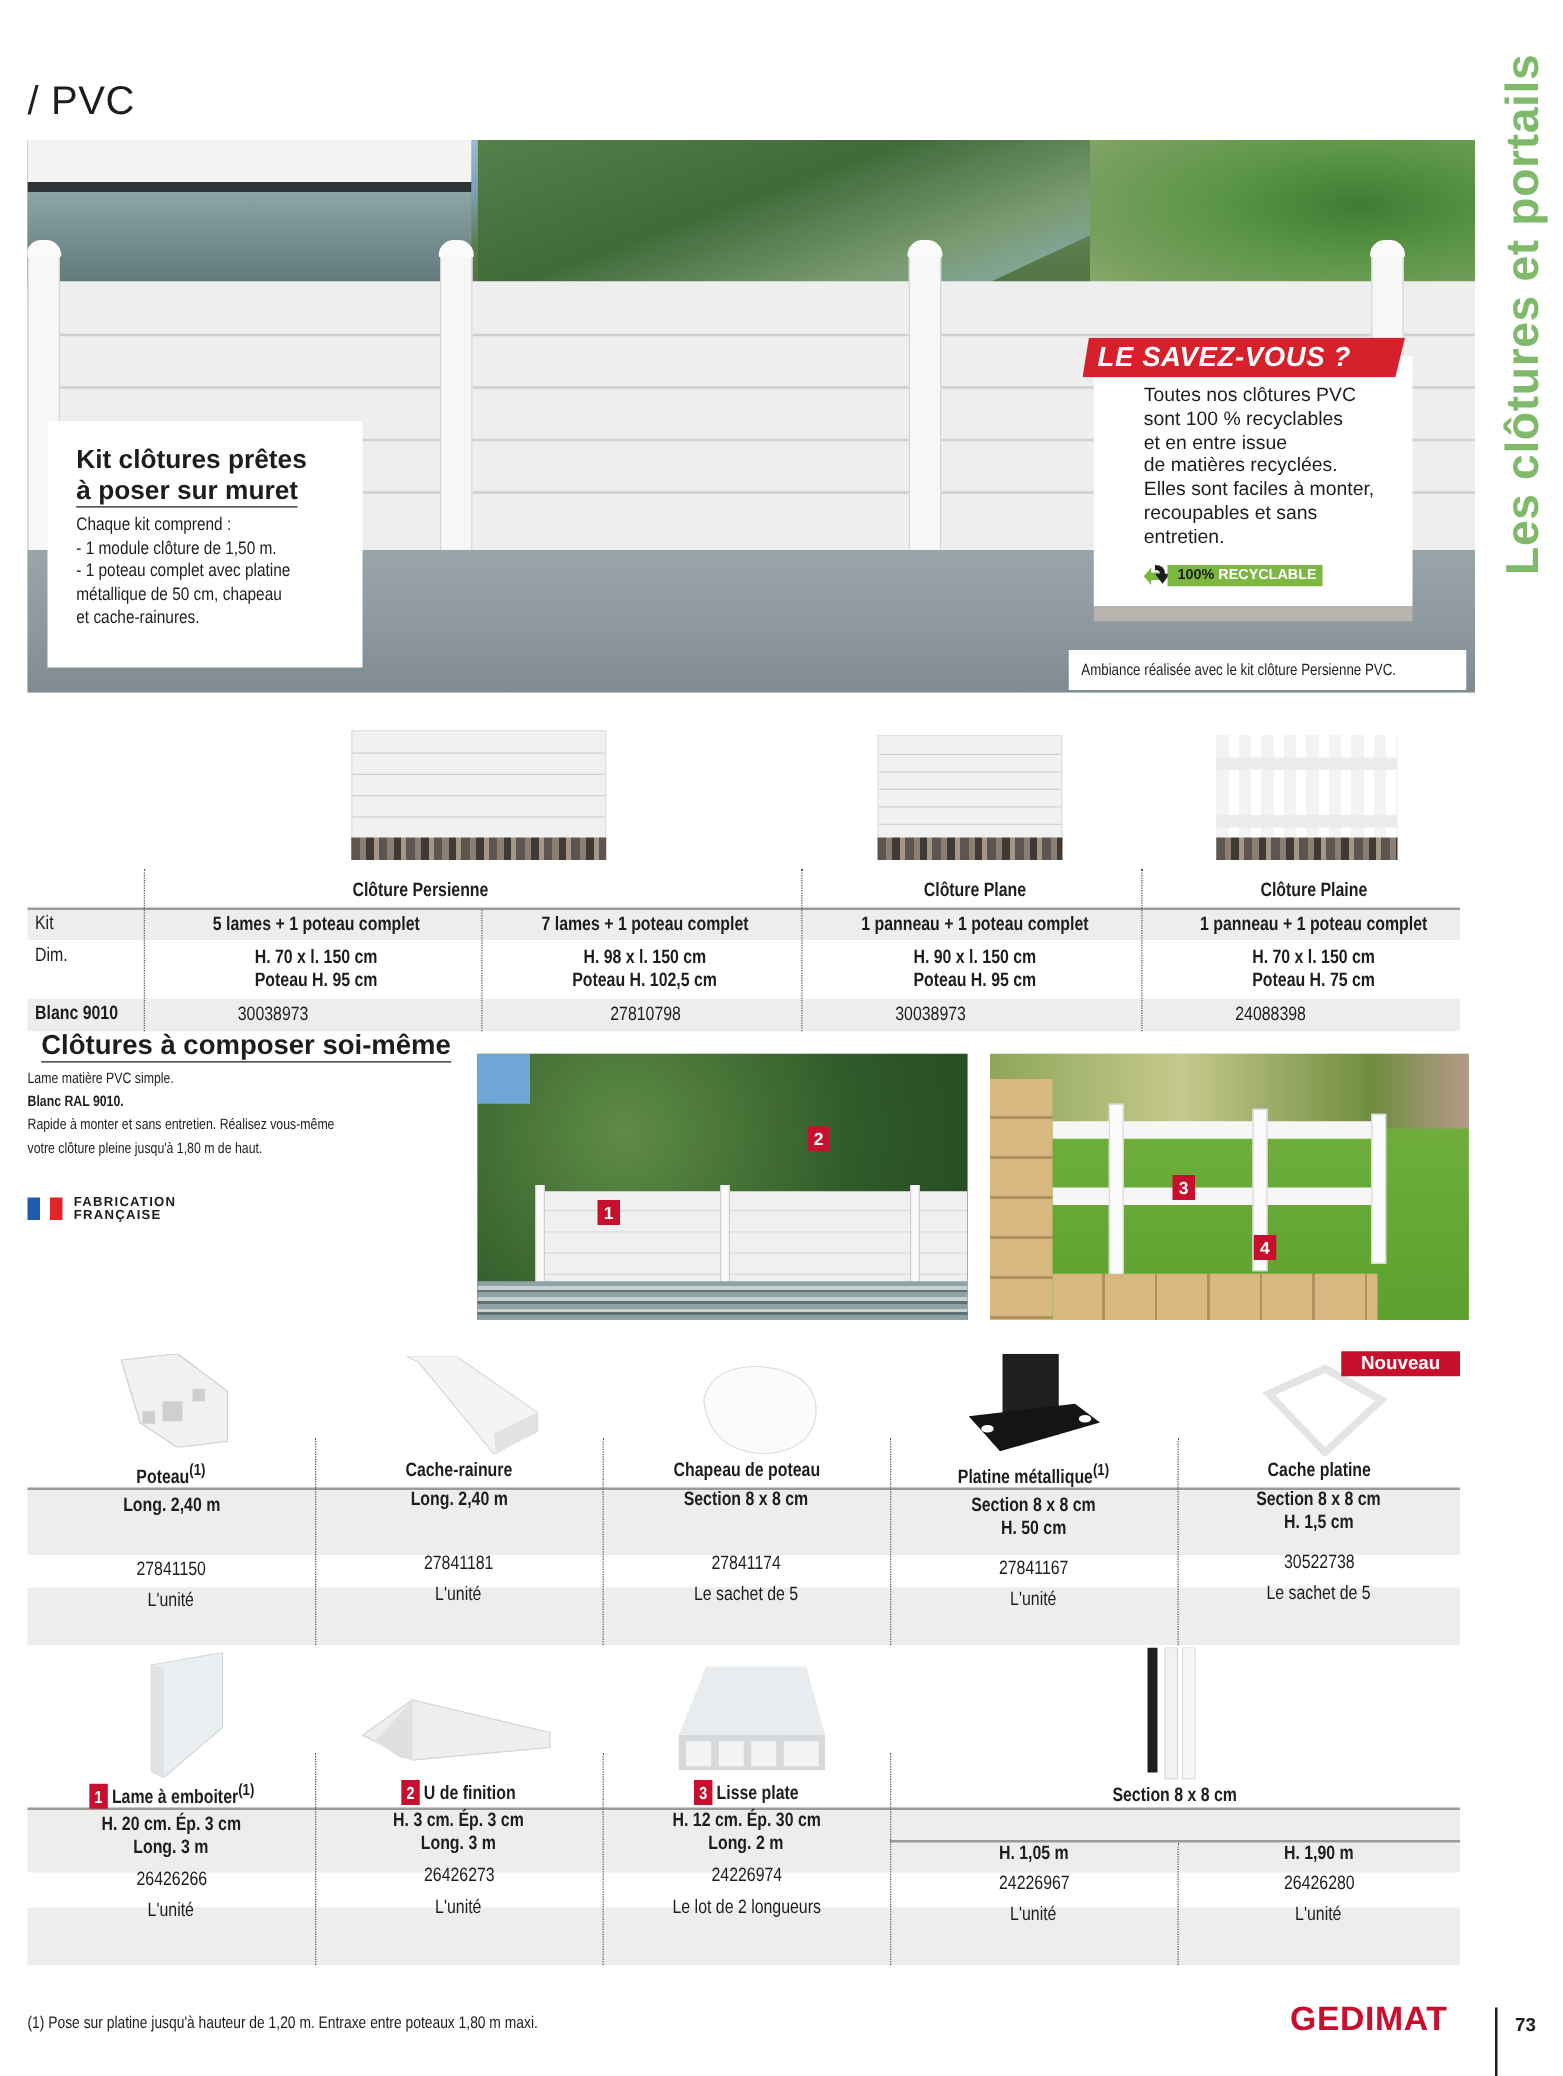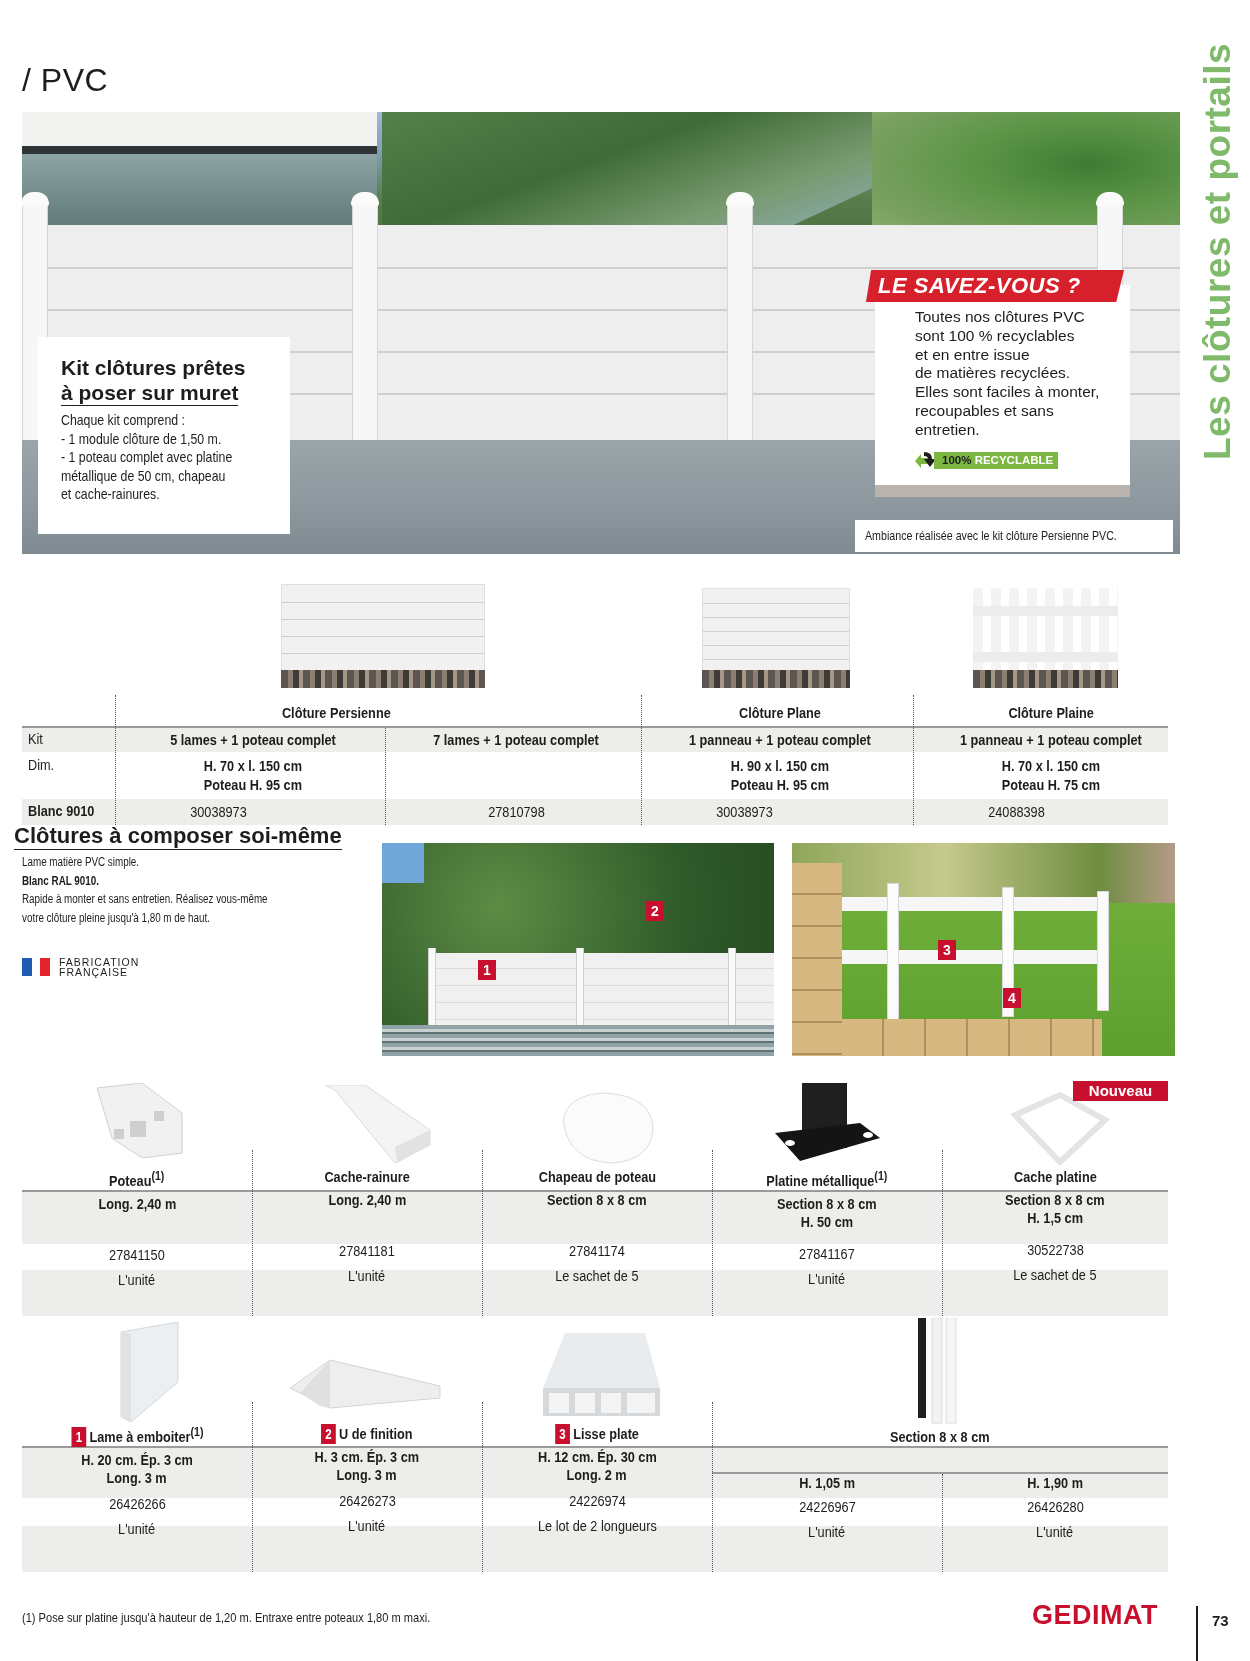--- a/index.html
+++ b/index.html
@@ -65,28 +65,28 @@
   .t1 .row { position: absolute; left: 0; width: 100%; }
   .t1 .cell { position: absolute; text-align: center; line-height: 19px; }
   .t1 .lbl { position: absolute; left: 6px; }
   .vsep { position: absolute; width: 0; border-left: 1.5px dotted #555; }
   .bold { font-weight: 700; }
   .shade { background: #ededeb; }
   .narrow { display: inline-block; transform: scaleX(0.82); transform-origin: 50% 0; white-space: nowrap; }
   .narrow-l { display: inline-block; transform: scaleX(0.82); transform-origin: 0 0; white-space: nowrap; }
 
   
-  .s2-title { left: 14px; top: 823px; font-size: 22px; font-weight: 700; color: #1d1d1b; }
+  .s2-title { left: 33px; top: 823px; font-size: 22px; font-weight: 700; color: #1d1d1b; }
   .s2-title .u { display: inline-block; border-bottom: 1.5px solid #1d1d1b; line-height: 26px; }
   .s2-desc { left: 22px; top: 853px; width: 400px; font-size: 12px; line-height: 18.5px; }
   .flag { left: 22px; top: 957px; display: flex; align-items: center; }
   .flag .b { width: 10px; height: 18px; background: #1f5bb0; }
   .flag .w { width: 8px; height: 18px; background: #fff; }
   .flag .r { width: 10px; height: 18px; background: #e3242b; margin-right: 9px; }
-  .flag .txt { font-size: 10.5px; font-weight: 400; line-height: 10px; letter-spacing: 1px; color: #1d1d1b; }
+  .flag .txt { font-size: 10.5px; font-weight: 700; line-height: 10px; letter-spacing: 1px; color: #1d1d1b; }
 
   .photo1 { left: 382px; top: 843px; width: 392px; height: 213px; overflow: hidden; background: #3f6a35; }
   .photo1 .hedge { position: absolute; left: 0; top: 0; width: 100%; height: 100%;
     background: radial-gradient(circle at 30% 30%, #5e8c45, #2f5a29 60%, #244a22 100%); }
   .photo1 .sky { position: absolute; left: 0; top: 0; width: 42px; height: 40px; background: #6fa7d8; }
   .photo1 .panel { position: absolute; left: 46px; top: 110px; width: 346px; height: 95px; background: #f0f0f0; }
   .photo1 .panel .l { position: absolute; left: 0; width: 100%; height: 1px; background: #dadada; }
   .photo1 .panel .p { position: absolute; top: -5px; width: 8px; height: 100px; background: #fafafa; border-left: 1px solid #d0d0d0; border-right: 1px solid #d0d0d0; }
   .photo1 .wall { position: absolute; left: 0; top: 182px; width: 100%; height: 31px;
     background: repeating-linear-gradient(180deg, #8fa2a5 0 4px, #c7d1d0 4px 7px, #5f7375 7px 9px); }
@@ -215,20 +215,21 @@
     <div class="lbl" style="top:2px;"><span class="narrow-l">Kit</span></div>
     <div class="cell bold" style="left:96px; width:270px; top:2px;"><span class="narrow">5 lames + 1 poteau complet</span></div>
     <div class="cell bold" style="left:366px; width:256px; top:2px;"><span class="narrow">7 lames + 1 poteau complet</span></div>
     <div class="cell bold" style="left:622px; width:272px; top:2px;"><span class="narrow">1 panneau + 1 poteau complet</span></div>
     <div class="cell bold" style="left:894px; width:270px; top:2px;"><span class="narrow">1 panneau + 1 poteau complet</span></div>
   </div>
 
   <div class="row" style="top:63px; height:52px;">
     <div class="lbl" style="top:4px;"><span class="narrow-l">Dim.</span></div>
     <div class="cell bold" style="left:96px; width:270px; top:4px;"><span class="narrow">H. 70 x l. 150 cm</span><br><span class="narrow">Poteau H. 95 cm</span></div>
+    <div class="cell bold" style="left:366px; width:256px; top:4px;"><span class="narrow">H. 98 x l. 150 cm</span><br><span class="narrow">Poteau H. 102,5 cm</span></div>
     <div class="cell bold" style="left:622px; width:272px; top:4px;"><span class="narrow">H. 90 x l. 150 cm</span><br><span class="narrow">Poteau H. 95 cm</span></div>
     <div class="cell bold" style="left:894px; width:270px; top:4px;"><span class="narrow">H. 70 x l. 150 cm</span><br><span class="narrow">Poteau H. 75 cm</span></div>
   </div>
 
   <div class="row shade" style="top:110px; height:26px;">
     <div class="lbl bold" style="top:3px;"><span class="narrow-l">Blanc 9010</span></div>
     <div class="cell" style="left:96px; width:200px; top:3px;"><span class="narrow">30038973</span></div>
     <div class="cell" style="left:366px; width:256px; top:3px;"><span class="narrow">27810798</span></div>
     <div class="cell" style="left:622px; width:200px; top:3px;"><span class="narrow">30038973</span></div>
     <div class="cell" style="left:894px; width:200px; top:3px;"><span class="narrow">24088398</span></div>

